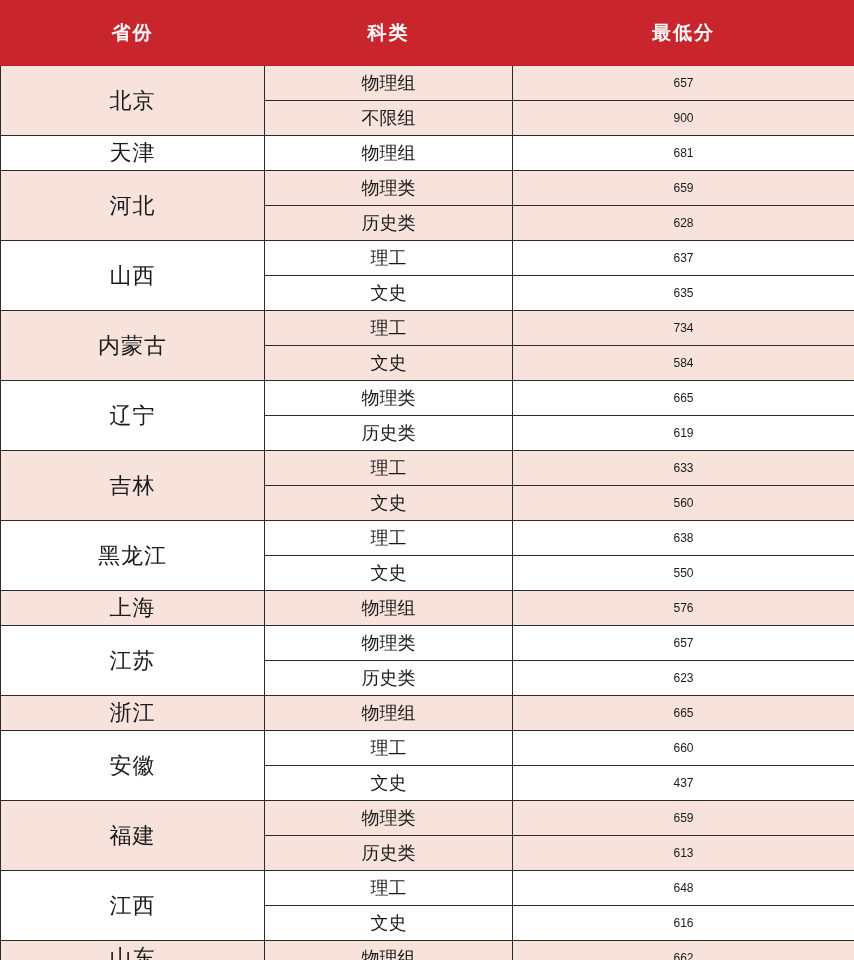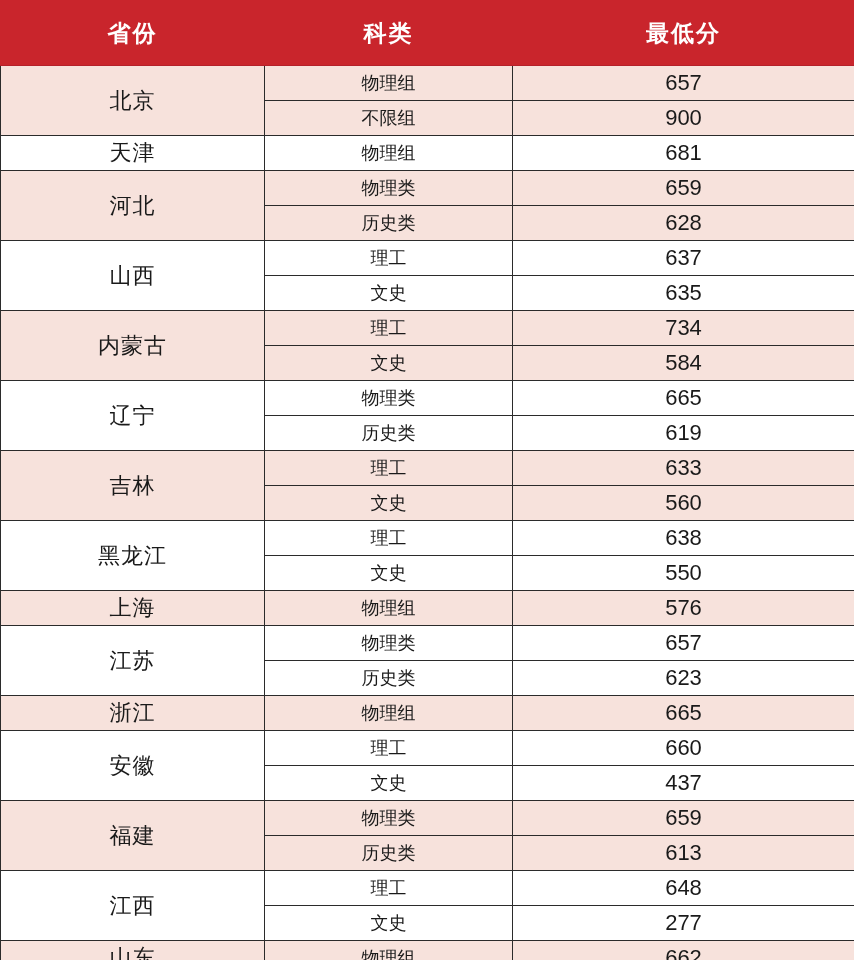--- a/index.html
+++ b/index.html
@@ -17,21 +17,21 @@
     border-collapse: collapse;
     table-layout: fixed;
   }
   .score-table col.col-province { width: 264px; }
   .score-table col.col-category { width: 248px; }
   .score-table col.col-score    { width: 342px; }
 
   .score-table th {
     background: #c9252c;
     color: #ffffff;
-    font-size: 23px;
+    font-size: 19px;
     font-weight: bold;
     height: 62px;
     border: 1px solid #c9252c;
     border-bottom: 1px solid #b5202a;
     text-align: center;
     letter-spacing: 2px;
   }
   .score-table td {
     border: 1px solid #2b2b2b;
     text-align: center;
@@ -41,21 +41,21 @@
     background: #ffffff;
   }
   .score-table tr.alt td {
     background: #f7e2dc;
   }
   .score-table td.province-cell {
     font-size: 22px;
     letter-spacing: 1px;
   }
   .score-table td.score-cell {
-    font-size: 22px;
+    font-size: 12px;
   }
 </style>
 </head>
 <body>
 
 <table class="score-table">
   <colgroup>
     <col class="col-province">
     <col class="col-category">
     <col class="col-score">
@@ -173,21 +173,21 @@
         <td class="category-cell">历史类</td>
         <td class="score-cell">613</td>
       </tr>
       <tr>
         <td class="province-cell" rowspan="2">江西</td>
         <td class="category-cell">理工</td>
         <td class="score-cell">648</td>
       </tr>
       <tr>
         <td class="category-cell">文史</td>
-        <td class="score-cell">277</td>
+        <td class="score-cell">616</td>
       </tr>
       <tr class="alt">
         <td class="province-cell" rowspan="1">山东</td>
         <td class="category-cell">物理组</td>
         <td class="score-cell">662</td>
       </tr>
     </tbody>
 </table>
 
 </body></html>

